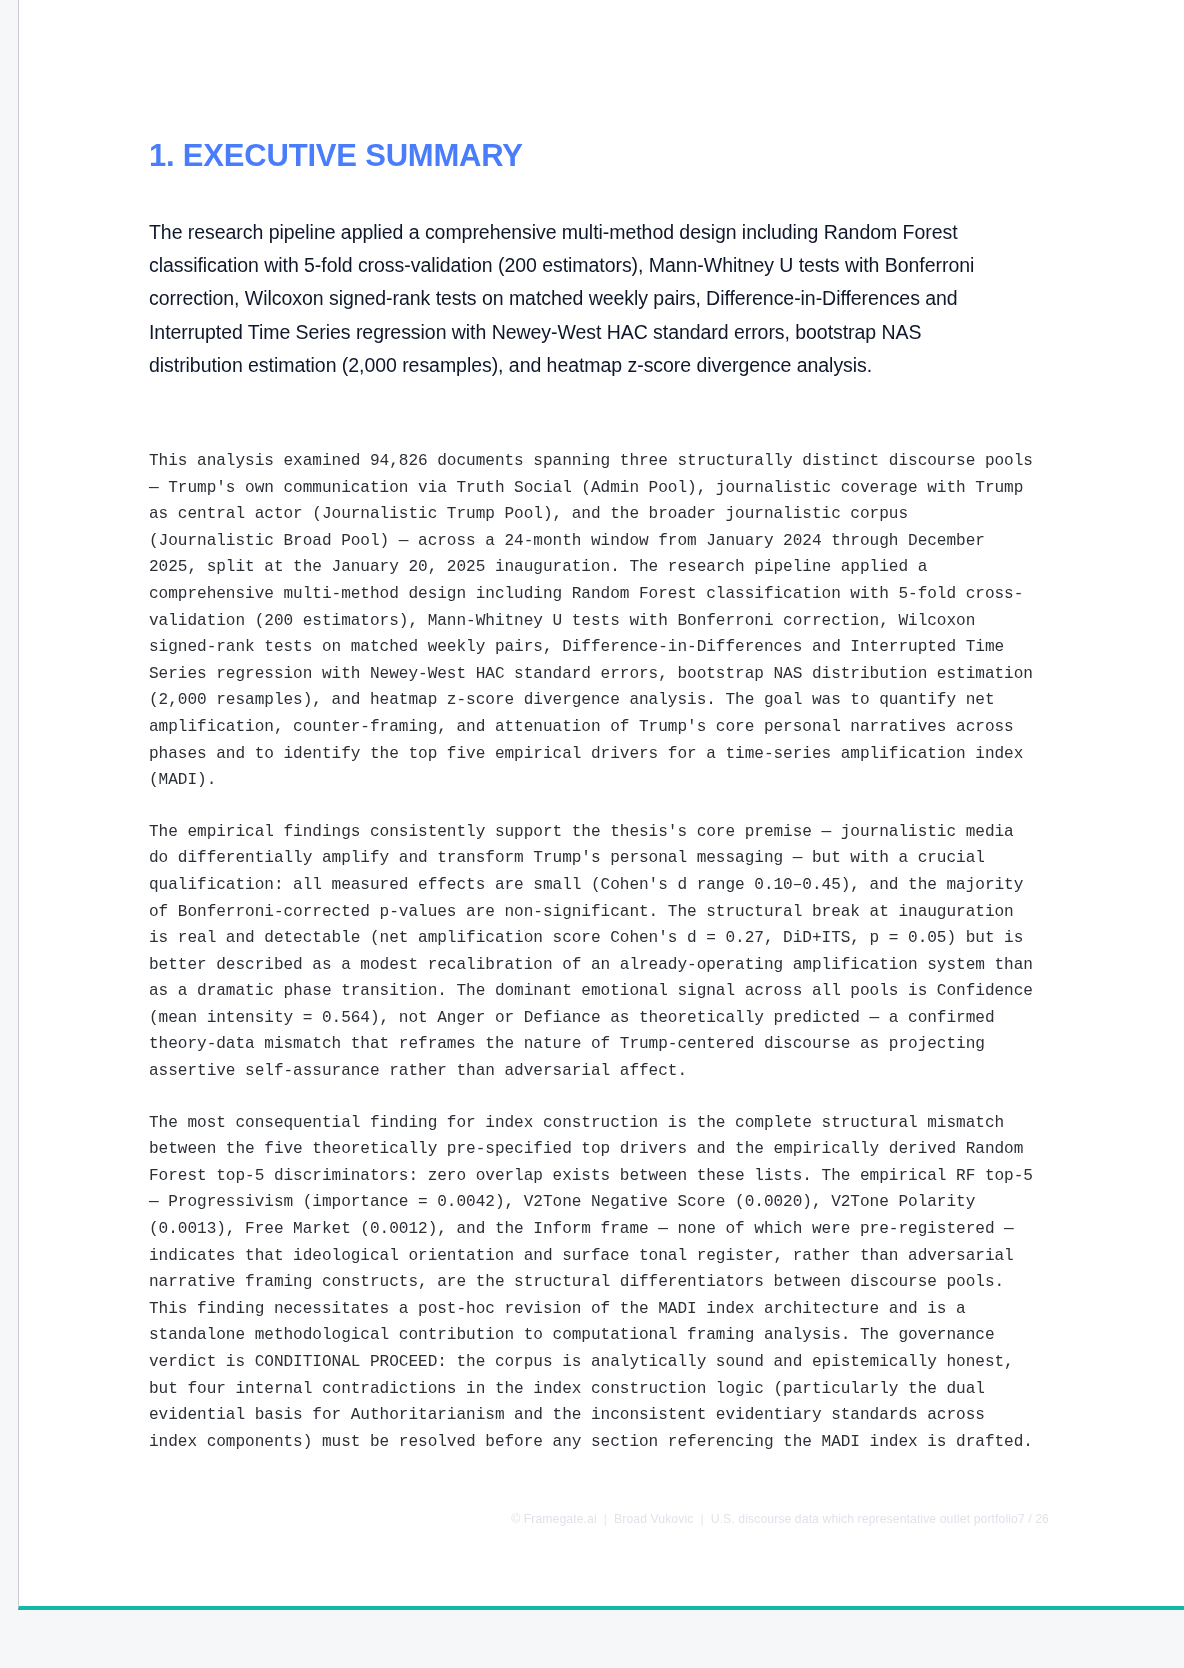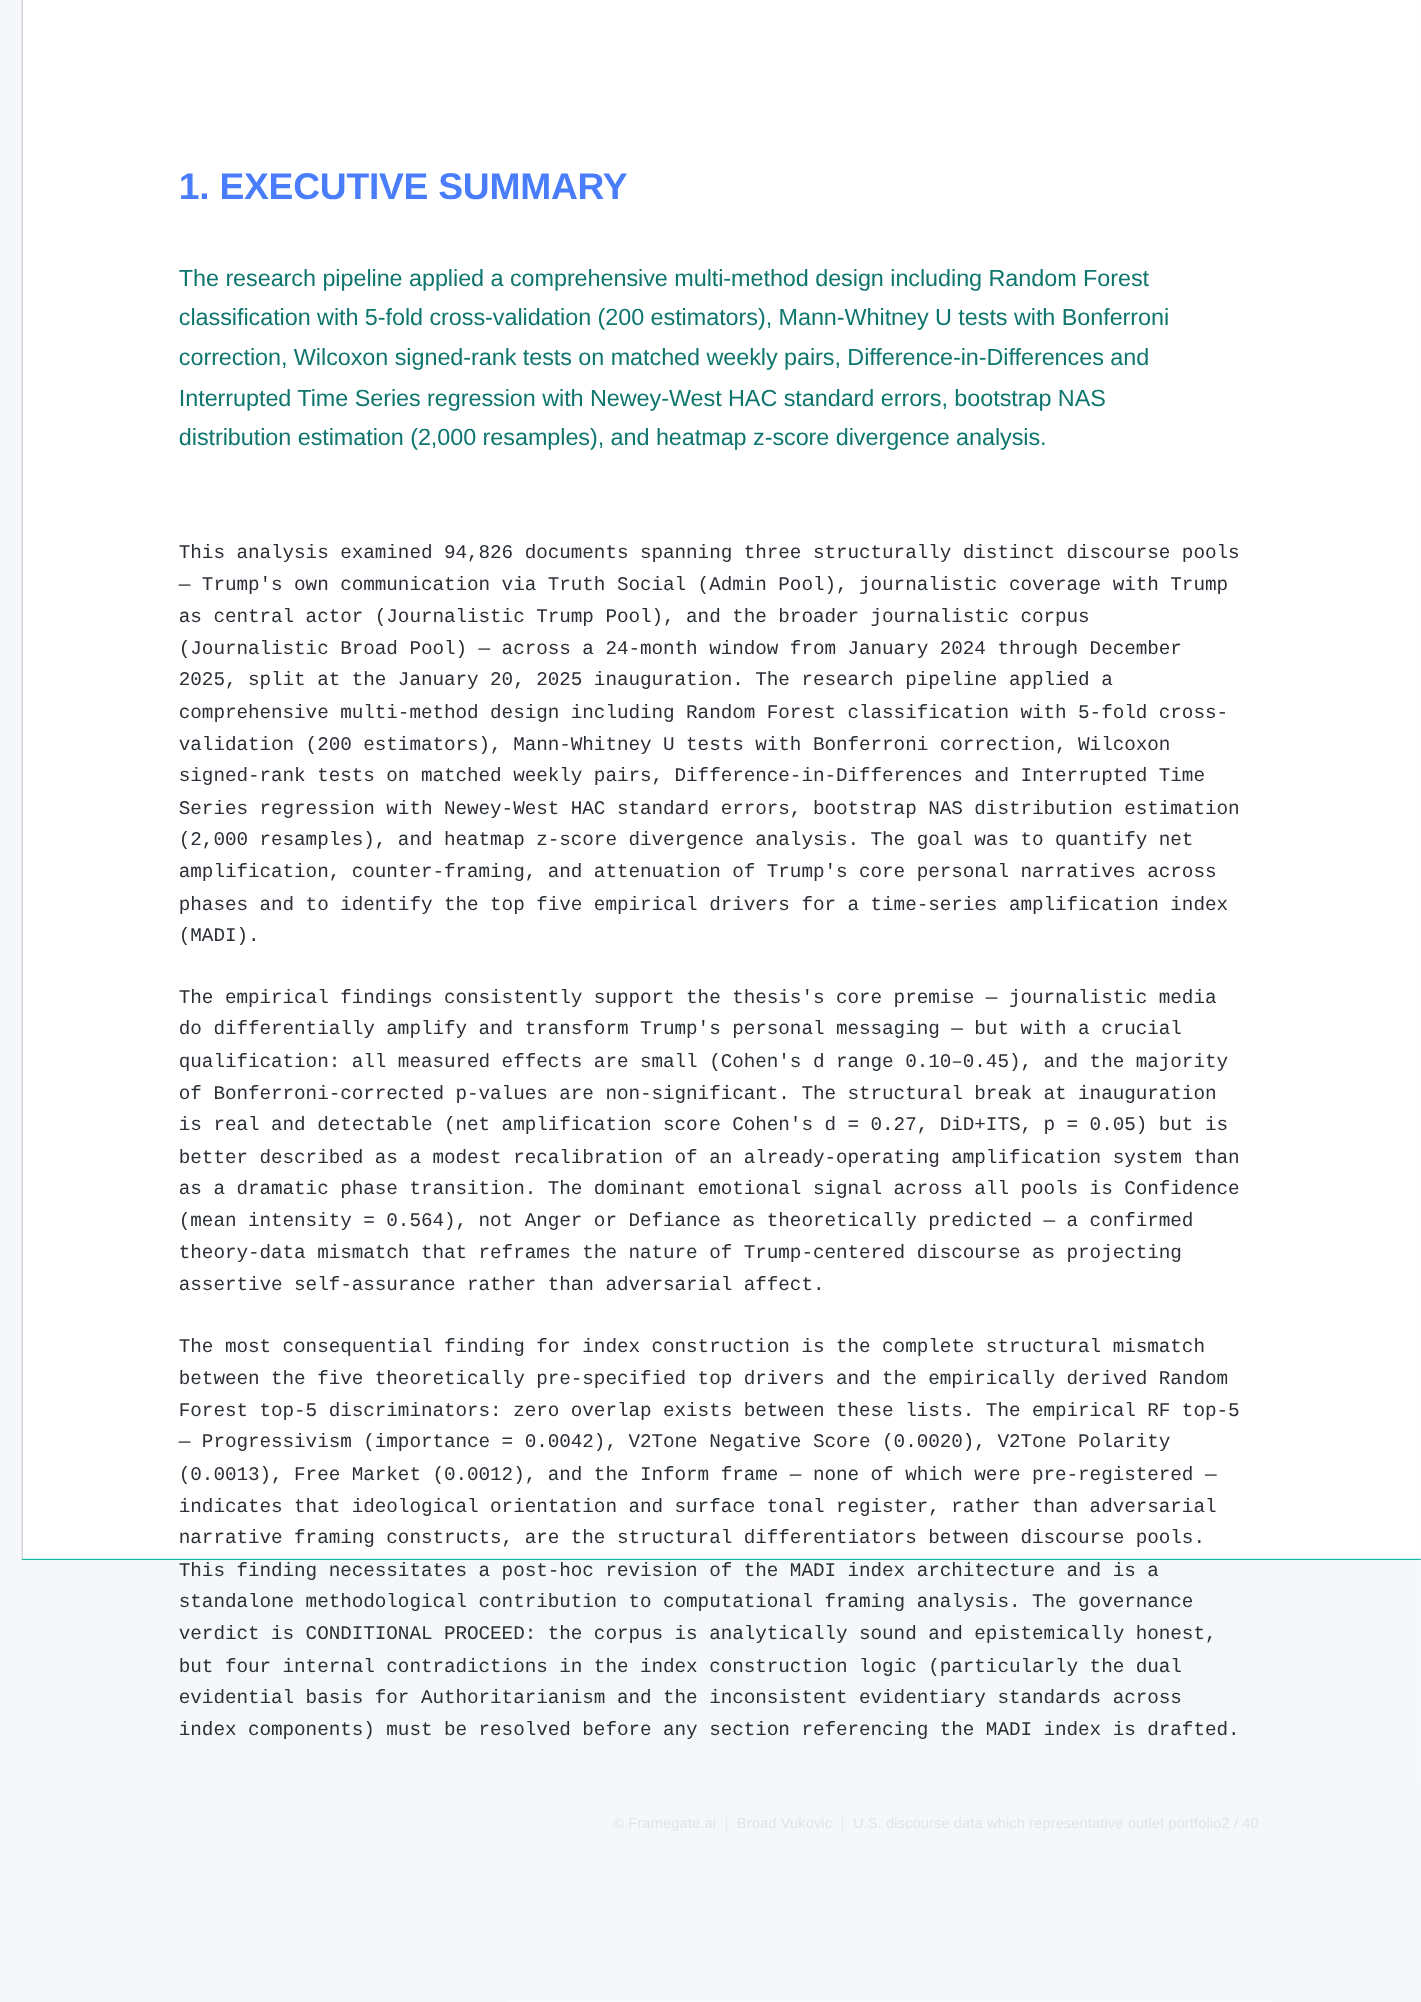--- a/index.html
+++ b/index.html
@@ -13,24 +13,24 @@
     background: #f6f7f8;
     font-family: "Liberation Sans", sans-serif;
     -webkit-font-smoothing: antialiased;
   }
 
   .page-wrap {
     position: absolute;
     left: 18px;
     top: 0;
     width: 1166px;
-    height: 1300px;
+    height: 1610px;
     background: #ffffff;
     border-left: 1px solid #c8cbd0;
-    border-bottom: 1px solid #14b8a6;
+    border-bottom: 4px solid #14b8a6;
   }
 
   .page-inner {
     position: absolute;
     left: 112px;
     top: 0;
     width: 902px;
     height: 100%;
   }
 
@@ -47,21 +47,21 @@
   }
 
   .lead-paragraph {
     position: absolute;
     left: 18px;
     top: 216px;
     width: 840px;
     margin: 0;
     font-size: 19.5px;
     line-height: 33.2px;
-    color: #0f766e;
+    color: #0f172a;
     font-weight: 400;
     letter-spacing: -0.05px;
   }
 
   .body-block {
     position: absolute;
     left: 18px;
     top: 448px;
     width: 888px;
   }
@@ -121,17 +121,17 @@
     </div>
 
     <div class="page-footer">
       <div class="footer-left">
         <span>© Framegate.ai</span>
         <span class="footer-sep">|</span>
         <span>Broad Vukovic</span>
         <span class="footer-sep">|</span>
         <span>U.S. discourse data which representative outlet portfolio</span>
       </div>
-      <div class="footer-right">2 / 40</div>
+      <div class="footer-right">7 / 26</div>
     </div>
 
   </div>
 </div>
 
 </body></html>

